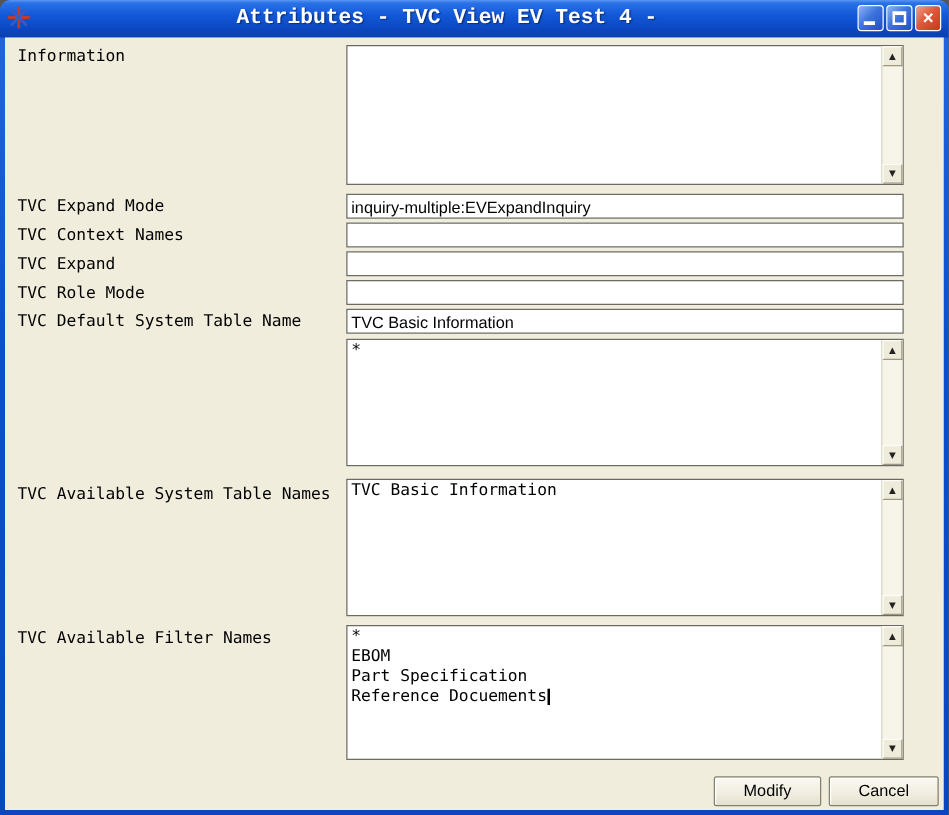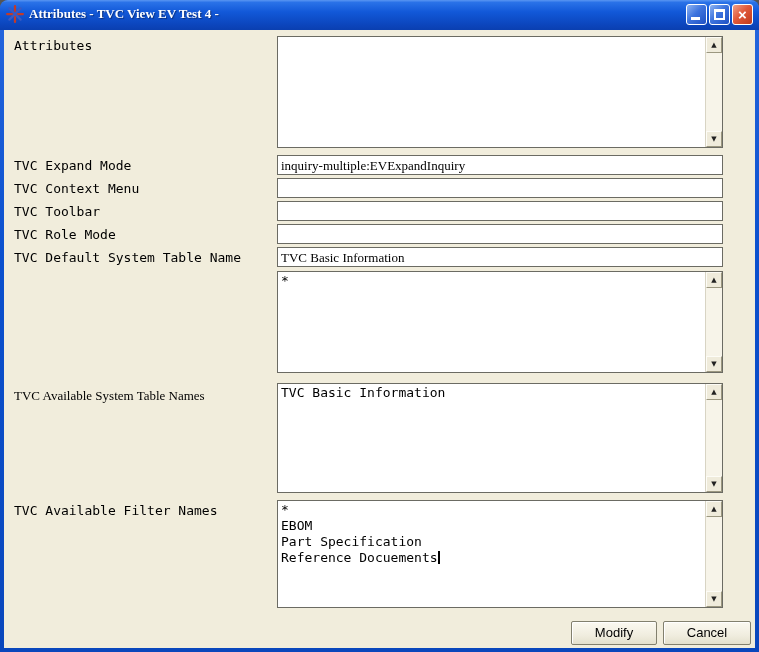--- a/index.html
+++ b/index.html
@@ -17,24 +17,24 @@
   
   .titlebar {
     position: absolute; left: 0; right: 0; top: 0; height: 30px;
     background: linear-gradient(180deg, #5A96F2 0%, #2A72E8 8%, #1258D8 40%, #0C46BE 80%, #0A3FB0 100%);
     border-radius: 8px 8px 0 0;
     display: flex; align-items: center;
     padding: 0 6px 2px 6px;
   }
   .app-icon { width: 18px; height: 18px; margin-right: 5px; flex: 0 0 auto; }
   .title-text {
-    color: #fff; font-family: Liberation Serif, serif;
-    font-size: 13px; font-weight: bold;
+    color: #fff; font-family: Liberation Mono, monospace;
+    font-size: 17px; font-weight: bold;
     text-shadow: 1px 1px 1px #0A2E7A;
-    flex: 1 1 auto; white-space: nowrap; overflow: hidden;
+    flex: 1 1 auto; white-space: nowrap; overflow: hidden; text-align: center;
   }
   .win-controls { display: flex; gap: 2px; flex: 0 0 auto; }
   .win-btn {
     width: 21px; height: 21px; border-radius: 3px;
     border: 1px solid #fff;
     position: relative;
     cursor: default;
   }
   .win-btn.minmax { background: linear-gradient(135deg, #8FB4F2 0%, #3E74DE 45%, #1E50C4 100%); }
   .win-btn.close  { background: linear-gradient(135deg, #F0A088 0%, #E0593A 45%, #C03A1C 100%); }
@@ -52,21 +52,21 @@
     background: #F1EDDC;
   }
   .field-label {
     position: absolute;
     font-size: 13px; color: #000; white-space: nowrap;
   }
 
   .text-input {
     position: absolute;
     background: #fff; border: 1px solid #6B6B63;
-    font-family: Liberation Serif, serif;
+    font-family: Liberation Sans, sans-serif;
     font-size: 13px; line-height: 17px;
     padding: 1px 3px;
     overflow: hidden; white-space: nowrap;
     cursor: text;
   }
 
   .textarea {
     position: absolute;
     background: #fff; border: 1px solid #6B6B63;
     cursor: text;
@@ -134,27 +134,27 @@
           <span class="glyph-max"></span>
         </div>
       <div class="win-btn close">
           <span class="glyph-close">×</span>
         </div>
     </div>
   </div>
 
   <div class="client">
 
-    <div class="field-label" style="left:10px; top:8px;">Attributes</div>
+    <div class="field-label" style="left:10px; top:8px;">Information</div>
     <div class="field-label" style="left:10px; top:128px;">TVC Expand Mode</div>
-    <div class="field-label" style="left:10px; top:151px;">TVC Context Menu</div>
-    <div class="field-label" style="left:10px; top:174px;">TVC Toolbar</div>
+    <div class="field-label" style="left:10px; top:151px;">TVC Context Names</div>
+    <div class="field-label" style="left:10px; top:174px;">TVC Expand</div>
     <div class="field-label" style="left:10px; top:197px;">TVC Role Mode</div>
     <div class="field-label" style="left:10px; top:220px;">TVC Default System Table Name</div>
-    <div class="field-label" style="left:10px; top:358px;font-family:Liberation Serif, serif;">TVC Available System Table Names</div>
+    <div class="field-label" style="left:10px; top:358px;">TVC Available System Table Names</div>
     <div class="field-label" style="left:10px; top:473px;text-align:right;">TVC Available Filter Names</div>
 
     <div class="textarea" style="left:273px; top:6px; width:446px; height:112px;">
       <div class="ta-text"></div>
       <div class="vscroll">
         <div class="sb-btn">▲</div>
         <div class="sb-track"></div>
         <div class="sb-btn">▼</div>
       </div>
     </div>

